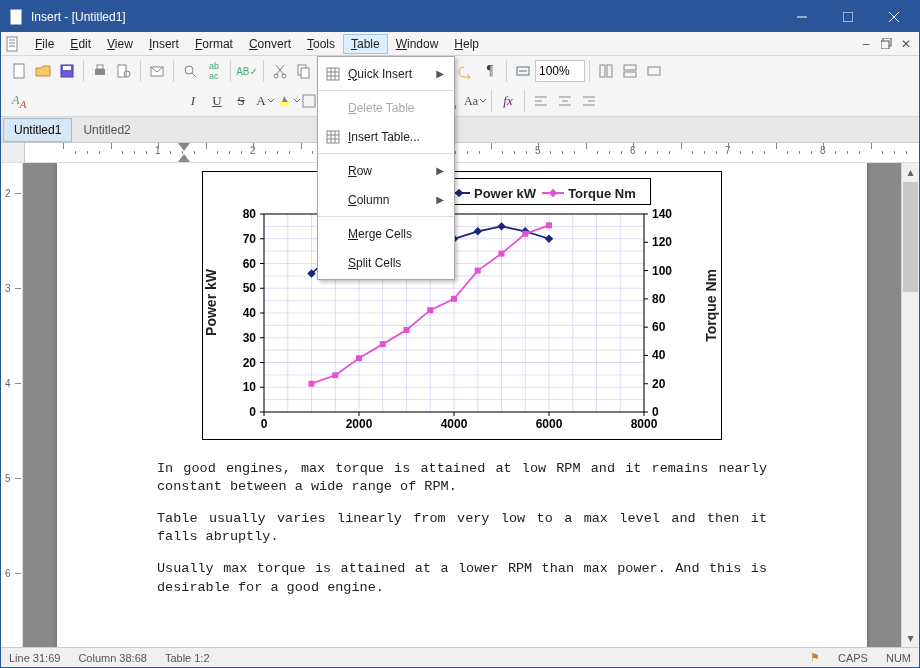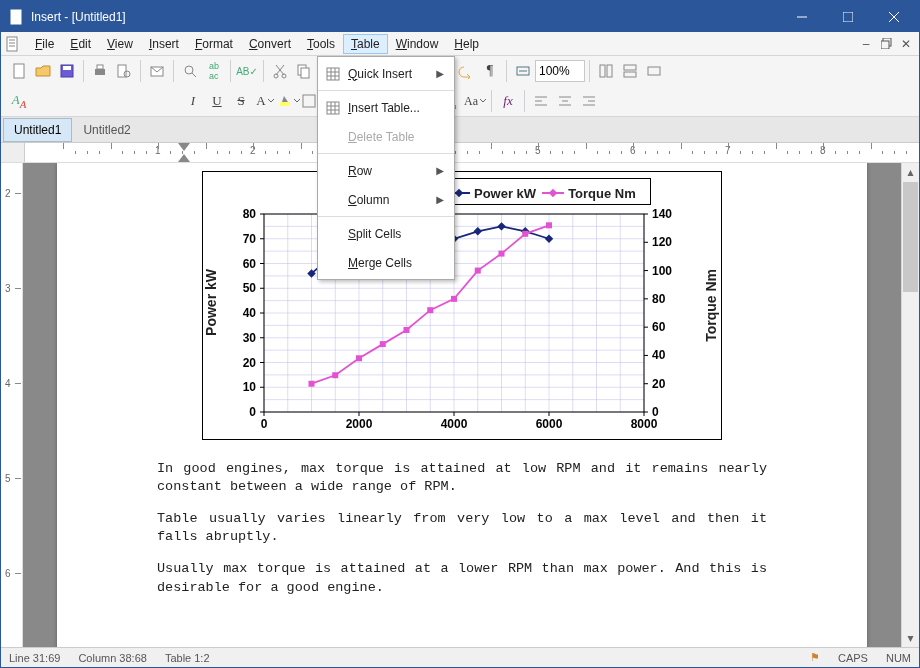--- a/index.html
+++ b/index.html
@@ -123,52 +123,52 @@
         <span class="dd-ico">
           <svg width="14" height="14">
             <rect x="1" y="1" width="12" height="12" fill="none" stroke="#888"></rect>
             <path d="M1 5h12M1 9h12M5 1v12M9 1v12" stroke="#888"></path>
           </svg>
         </span>
         <span class="dd-lbl"><u>Q</u>uick Insert</span>
         <span class="dd-arrow">▶</span>
       </div>
       <div class="dd-sep"></div>
-      <div class="dd-item">
-        <span class="dd-ico">
-          <svg width="14" height="14">
-            <rect x="1" y="1" width="12" height="12" fill="none" stroke="#888"></rect>
-            <path d="M1 5h12M1 9h12M5 1v12M9 1v12" stroke="#888"></path>
-          </svg>
-        </span>
-        <span class="dd-lbl"><u>I</u>nsert Table...</span>
-      </div>
       <div class="dd-item disabled">
         <span class="dd-ico"></span>
         <span class="dd-lbl"><u>D</u>elete Table</span>
+      </div>
+      <div class="dd-item">
+        <span class="dd-ico">
+          <svg width="14" height="14">
+            <rect x="1" y="1" width="12" height="12" fill="none" stroke="#888"></rect>
+            <path d="M1 5h12M1 9h12M5 1v12M9 1v12" stroke="#888"></path>
+          </svg>
+        </span>
+        <span class="dd-lbl"><u>I</u>nsert Table...</span>
       </div>
       <div class="dd-sep"></div>
       <div class="dd-item">
         <span class="dd-ico"></span>
         <span class="dd-lbl"><u>R</u>ow</span>
         <span class="dd-arrow">▶</span>
       </div>
       <div class="dd-item">
         <span class="dd-ico"></span>
         <span class="dd-lbl"><u>C</u>olumn</span>
         <span class="dd-arrow">▶</span>
       </div>
       <div class="dd-sep"></div>
       <div class="dd-item">
         <span class="dd-ico"></span>
-        <span class="dd-lbl"><u>S</u>plit Cells</span>
+        <span class="dd-lbl"><u>M</u>erge Cells</span>
       </div>
       <div class="dd-item">
         <span class="dd-ico"></span>
-        <span class="dd-lbl"><u>M</u>erge Cells</span>
+        <span class="dd-lbl"><u>S</u>plit Cells</span>
       </div>
     </div>
 
   <div class="toolbars">
     <div class="tbrow">
       <div class="ico">
           <svg width="16" height="16">
             <rect x="3" y="1" width="10" height="14" fill="#fff" stroke="#888"></rect>
           </svg>
         </div>

